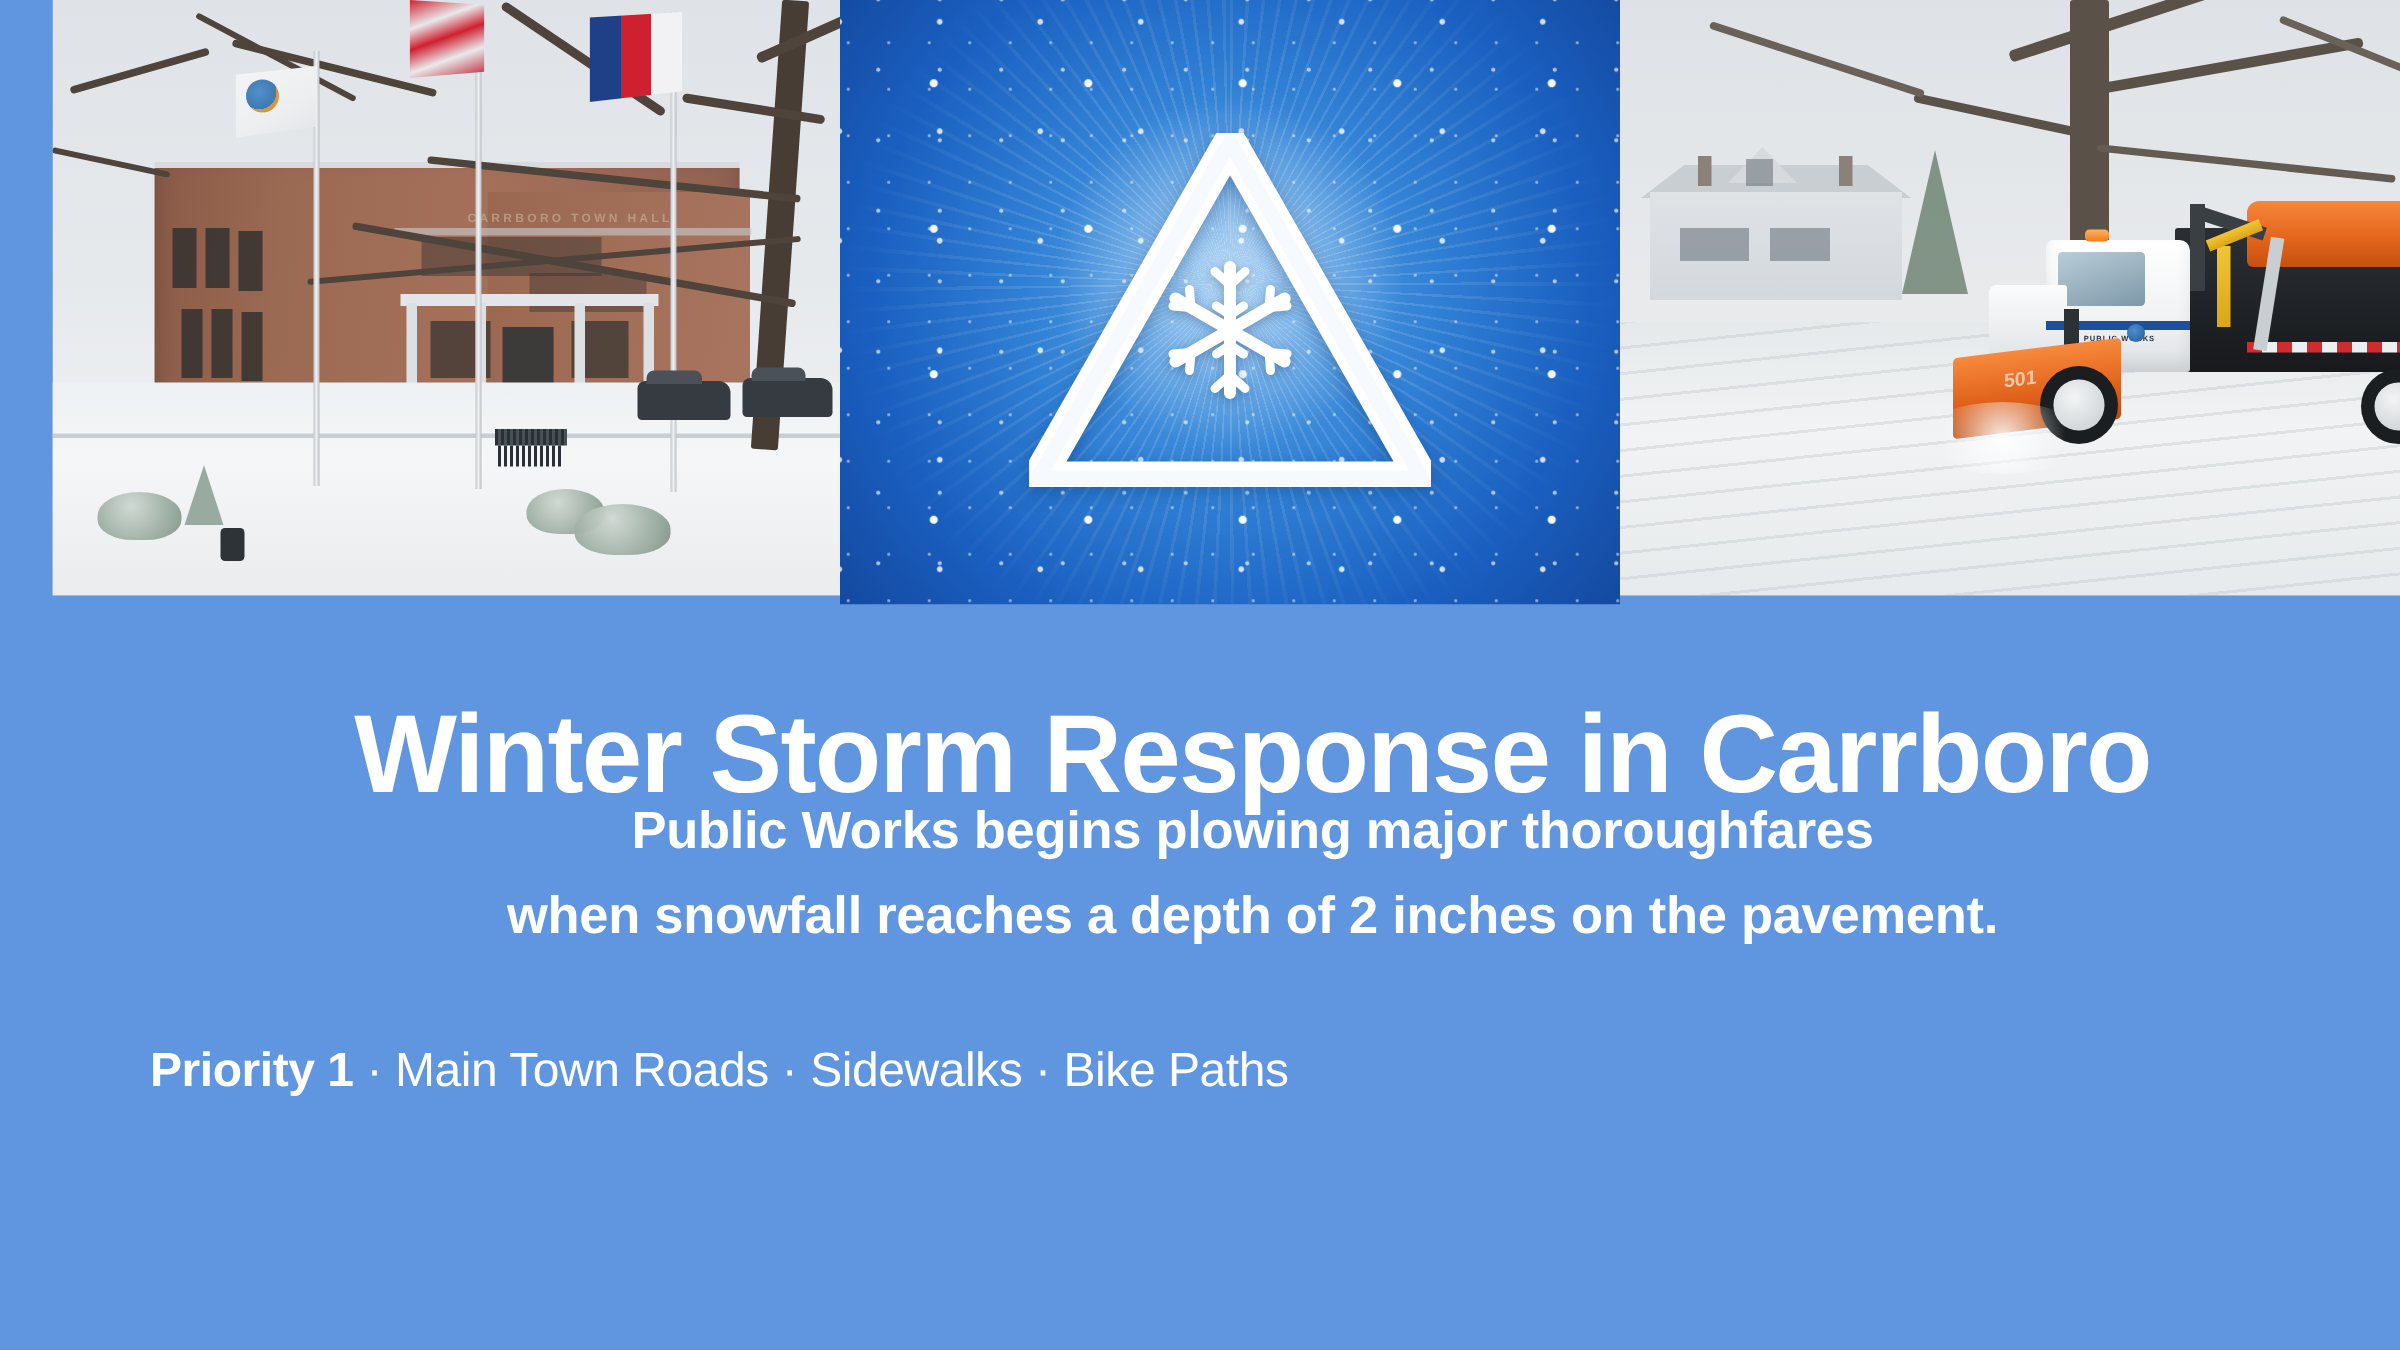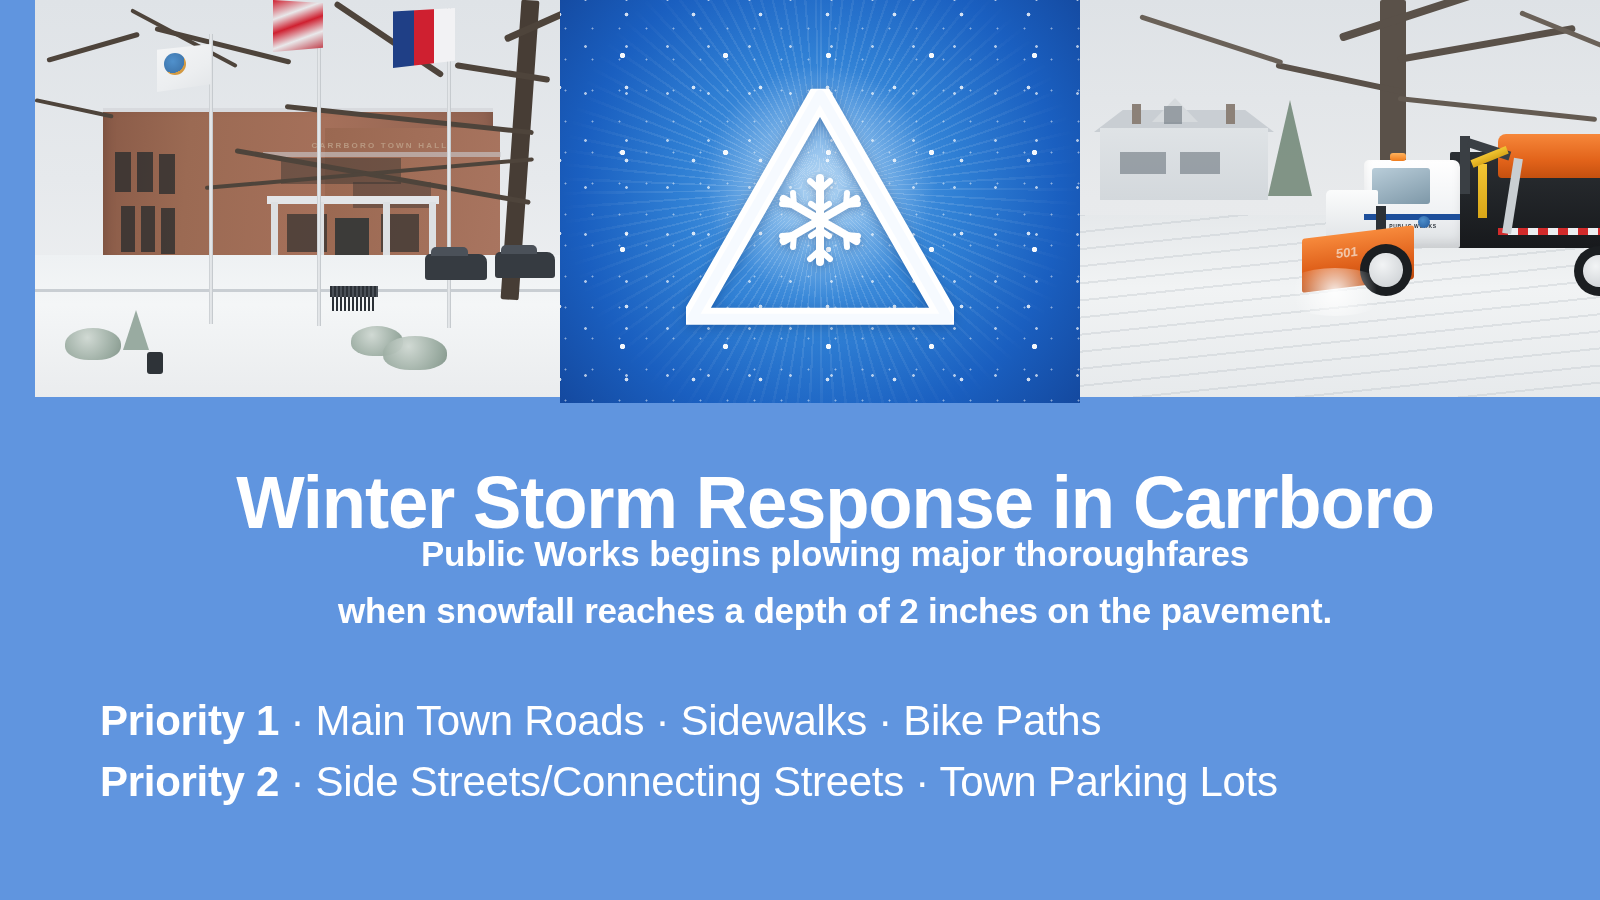--- a/index.html
+++ b/index.html
@@ -154,21 +154,21 @@
   }
   .subtitle{
     position:absolute;left:0;right:0;top:123px;
     text-align:center;color:#ffffff;
     font-weight:700;font-size:35px;line-height:1.62;
     letter-spacing:-.2px;
   }
   .sub-line{display:block;}
   .prio-block{position:absolute;left:65px;top:287px;width:1470px;color:#ffffff;}
   .prio-line{
-    font-size:42px;line-height:1.46;font-weight:400;
+    font-size:32px;line-height:1.46;font-weight:400;
     letter-spacing:-.3px;white-space:nowrap;
   }
   .prio-line .lead{font-weight:700;}
   .sep{display:inline;}
 </style>
 </head>
 <body style="background: rgb(96, 149, 223);">
 
 <div class="poster" style="background: rgb(96, 149, 223); margin-left: 35px;">
 
@@ -328,20 +328,17 @@
       <span class="sub-line">Public Works begins plowing major thoroughfares</span>
       <span class="sub-line">when snowfall reaches a depth of 2 inches on the pavement.</span>
     </div>
 
     <div class="prio-block">
 
       <div class="prio-line">
         <span class="lead">Priority 1</span><span class="sep"> · </span><span>Main Town Roads</span><span class="sep"> · </span><span>Sidewalks</span><span class="sep"> · </span><span>Bike Paths</span>
       </div>
 
-      <div class="prio-line">
-        <span class="lead">Priority 2</span><span class="sep"> · </span><span>Side Streets/Connecting Streets</span><span class="sep"> · </span><span>Town Parking Lots</span>
-      </div>
 
 
     </div>
   </div>
 </div>
 
 </body></html>

